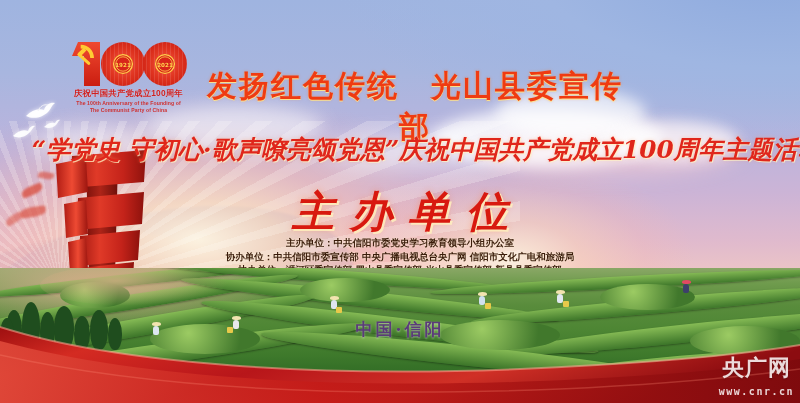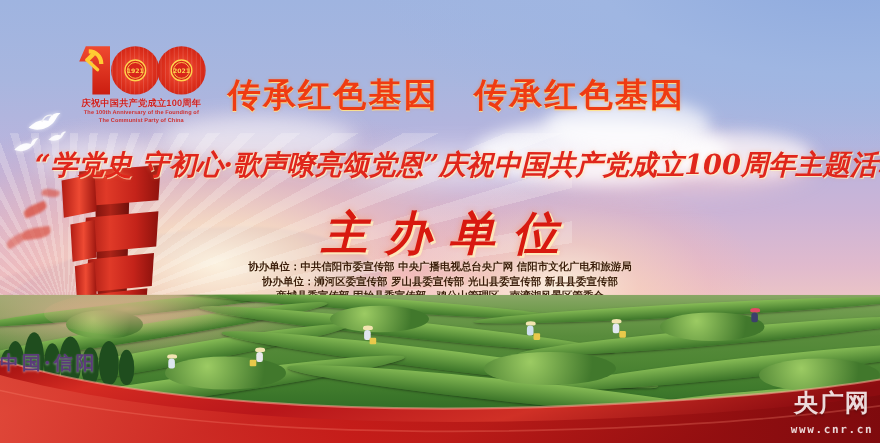--- a/index.html
+++ b/index.html
@@ -153,21 +153,21 @@
 
   
   .trees{position:absolute;left:0;top:292px;width:230px;height:70px;}
   .tree{position:absolute;background:#1f4d1e;border-radius:50% 50% 45% 45%;}
 
   
   .ribbon{position:absolute;left:0;right:0;bottom:0;height:110px;overflow:hidden;}
 
   
   .place{
-    position:absolute;left:0;right:0;top:318px;
+    position:absolute;left:0;right:0;top:318px;text-align:center;
     font-family:"DejaVu Serif","Liberation Serif",serif;
     font-size:17px;font-weight:bold;color:#5b3b7a;letter-spacing:3px;
     text-shadow:0 1px 2px rgba(255,255,255,.45);
   }
   .date{
     position:absolute;left:0;right:0;top:341px;text-align:center;
     font-family:"DejaVu Serif","Liberation Serif",serif;
     font-size:15px;font-weight:bold;color:#5b3b7a;letter-spacing:1px;
     text-shadow:0 1px 2px rgba(255,255,255,.45);
   }
@@ -300,27 +300,28 @@
     <path d="M44 56 L110 50 L108 82 L42 88 Z" fill="url(#mg)"></path>
     <path d="M30 62 L52 58 L54 92 L32 96 Z" fill="url(#mg2)"></path>
     <path d="M46 94 L106 88 L104 118 L44 124 Z" fill="url(#mg)"></path>
     <path d="M34 100 L52 96 L54 128 L36 132 Z" fill="url(#mg2)"></path>
     <path d="M48 126 L100 120 L98 150 L46 156 Z" fill="url(#mg)"></path>
     <path d="M36 132 L54 128 L56 160 L38 164 Z" fill="url(#mg2)"></path>
 
     <path d="M44 168 L92 168 L96 185 L40 185 Z" fill="#7a110c" opacity=".9"></path>
   </svg>
 
-  <div class="headline">传承红色基因　传承红色基因</div>
+  <div class="headline">发扬红色传统　光山县委宣传部</div>
 
   <div class="subtitle">“学党史 守初心·歌声嘹亮颂党恩”庆祝中国共产党成立100周年主题活动</div>
 
   <div class="bigtitle">主办单位</div>
 
   <div class="orgs">
+    <div>主办单位：中共信阳市委党史学习教育领导小组办公室</div>
     <div>协办单位：中共信阳市委宣传部 中央广播电视总台央广网 信阳市文化广电和旅游局</div>
     <div>协办单位：浉河区委宣传部 罗山县委宣传部 光山县委宣传部 新县县委宣传部</div>
     <div>商城县委宣传部 固始县委宣传部　鸡公山管理区　南湾湖风景区管委会</div>
     <div>鄂豫皖革命纪念馆 信阳职业技术学院及相关县区文化广电和旅游局</div>
   </div>
 
   <div class="hills">
     <div class="hillbg"></div>
 
     <div class="tealine" style="left:-20px;top:6px;width:300px;transform:rotate(-6deg);"></div>

